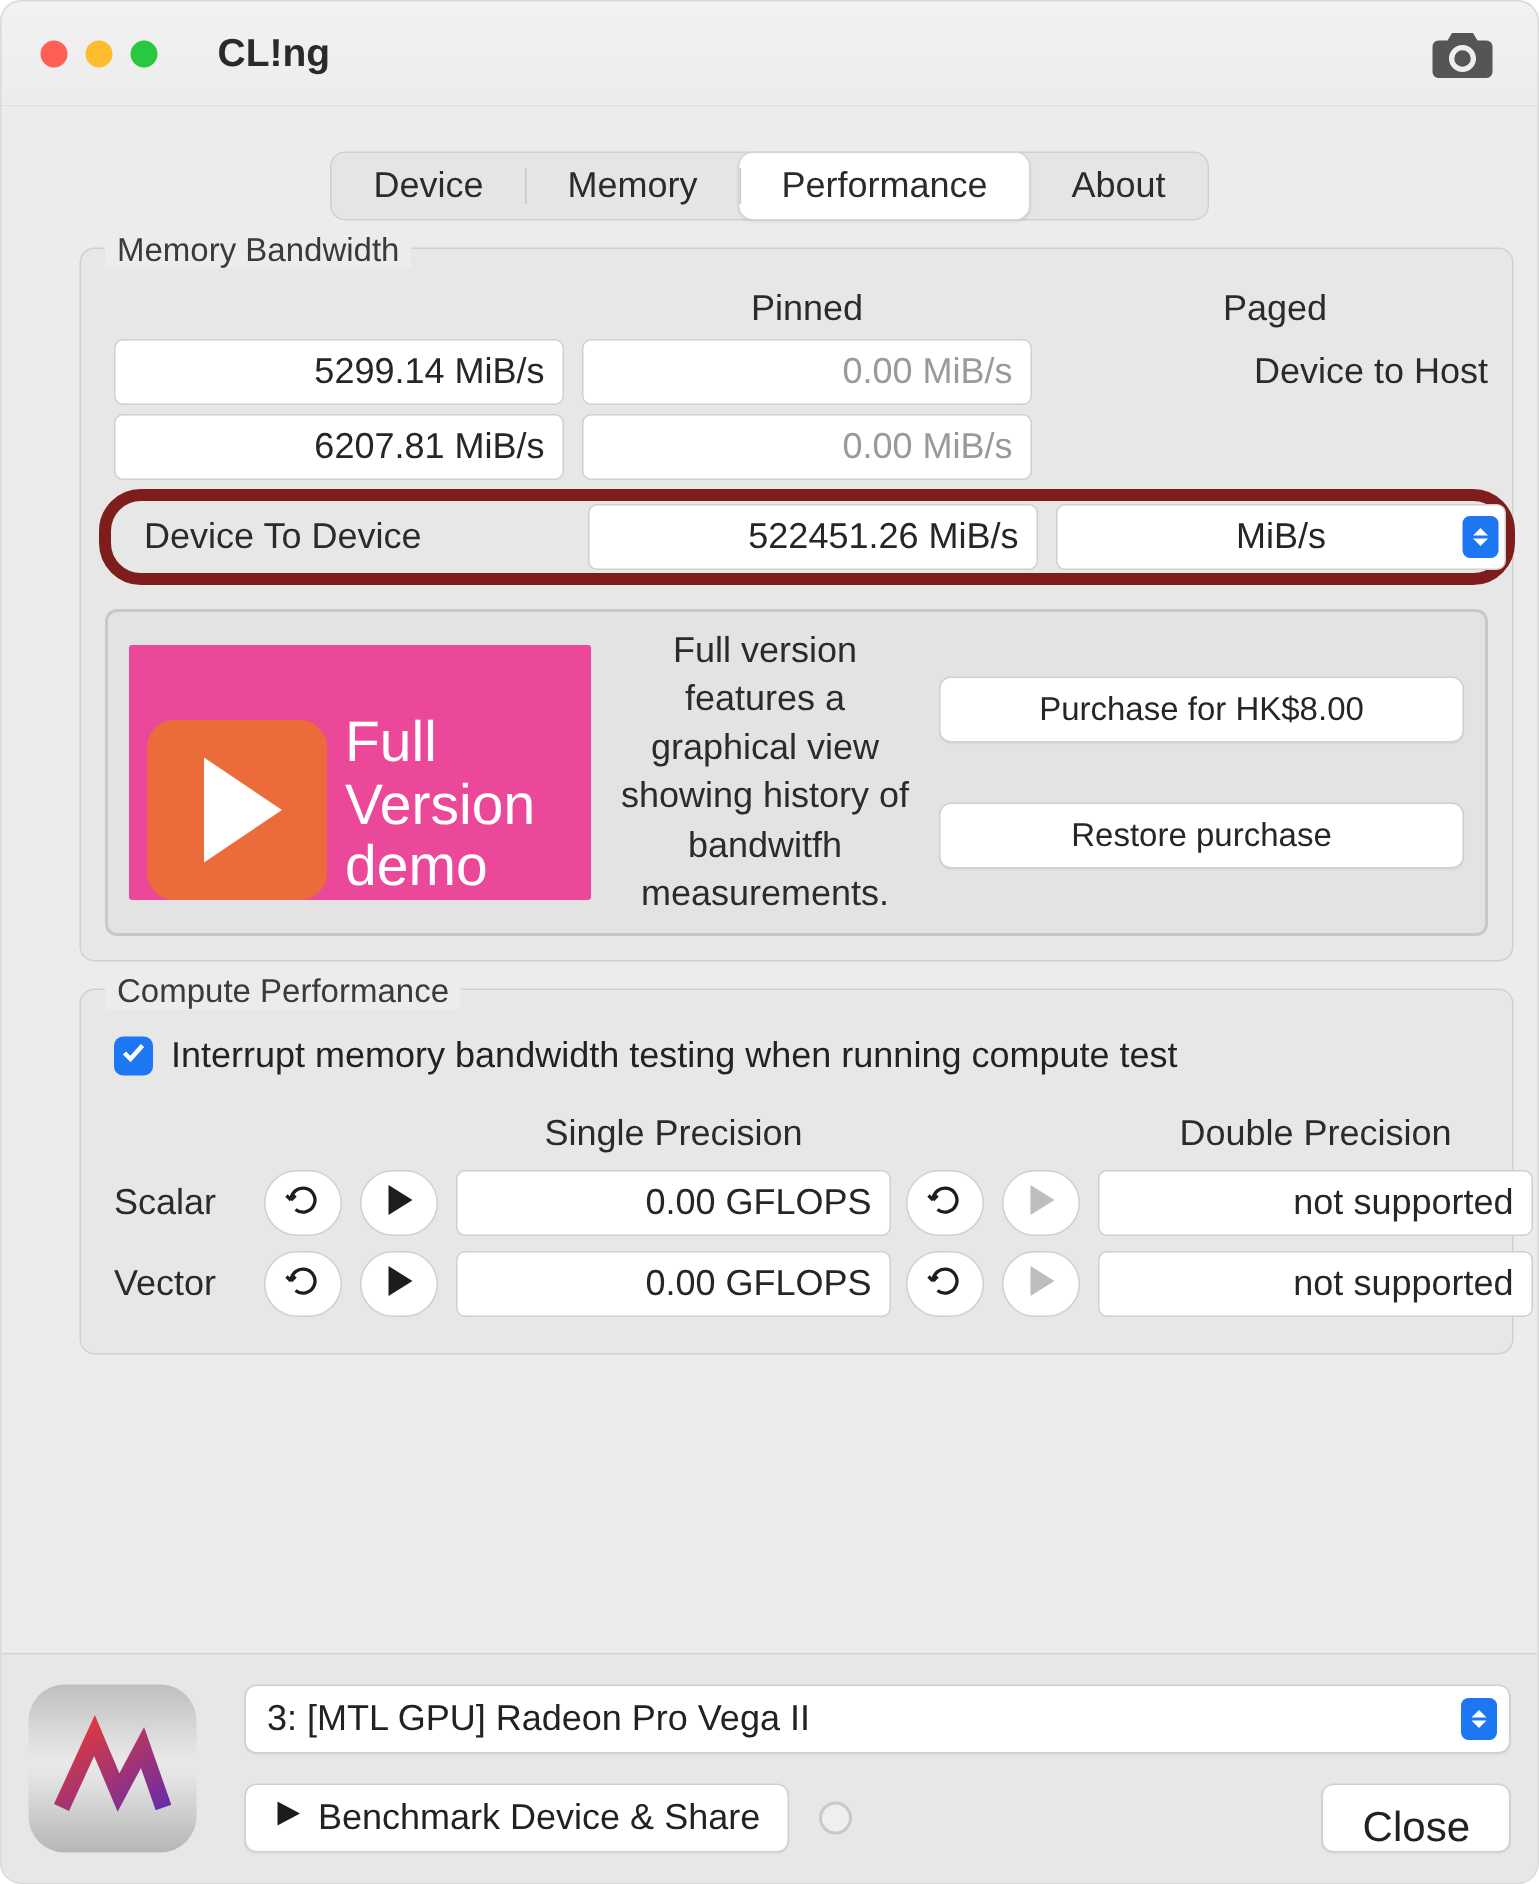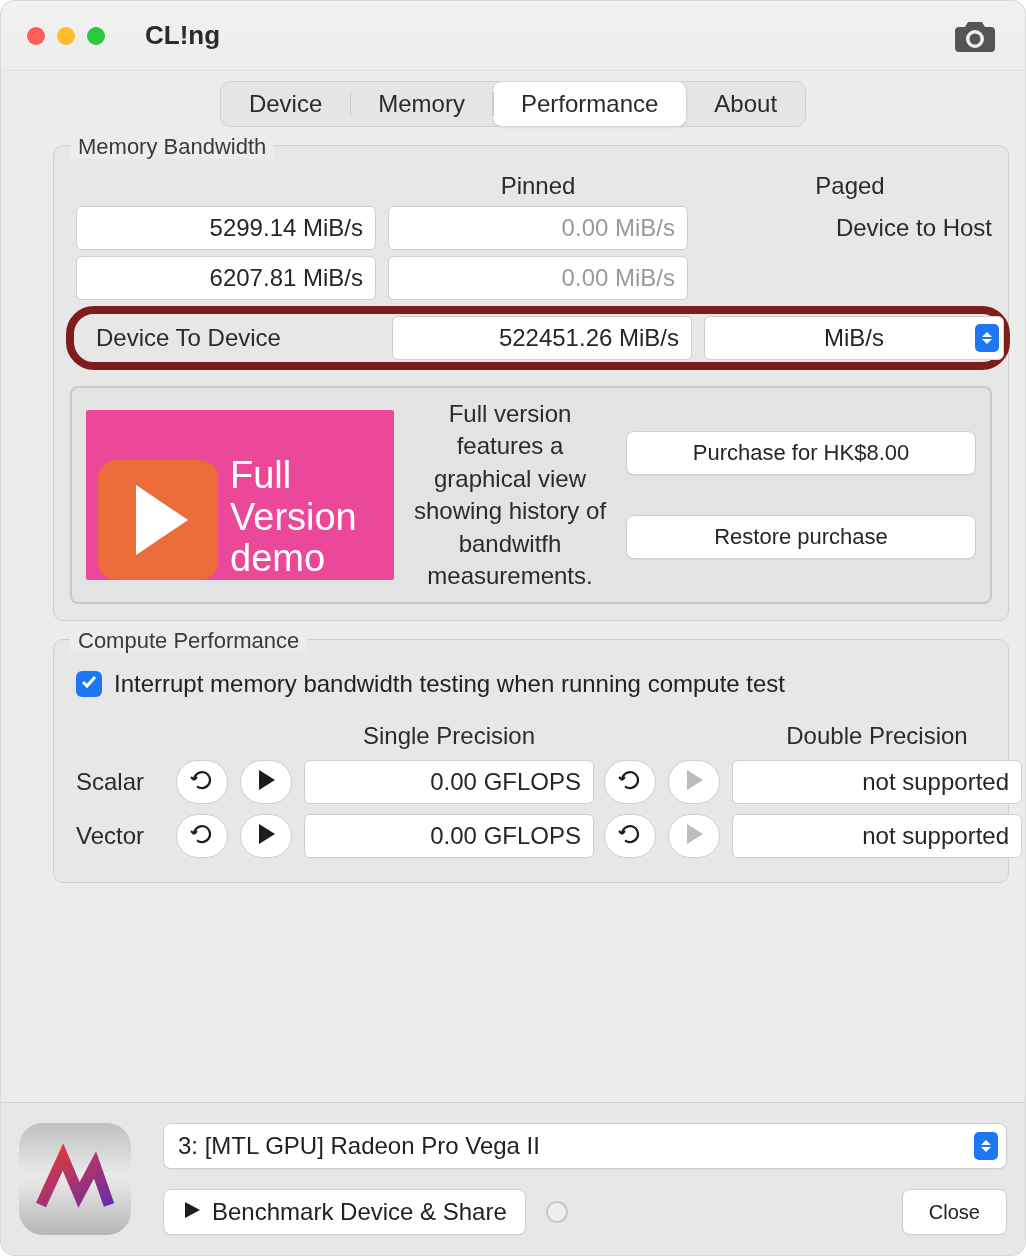--- a/index.html
+++ b/index.html
@@ -28,21 +28,21 @@
   .traffic{display:flex;gap:12px;}
   .dot{width:18px;height:18px;border-radius:50%;}
   .title{font-size:26px;font-weight:700;color:#2a2a2a;margin-left:22px;}
   .cam{margin-left:auto;color:#555;}
   .cam svg{width:48px;height:48px;display:block;}
 
   
   .content{flex:1;padding:10px 16px 0 16px;display:flex;flex-direction:column;gap:18px;}
 
   
-  .tabs-wrap{display:flex;justify-content:center;margin-top:0;}
+  .tabs-wrap{display:flex;justify-content:center;margin-top:20px;}
   .tabs{display:flex;border:1px solid var(--panel-border);border-radius:10px;background:#e5e5e5;overflow:visible;height:46px;position:relative;}
   .tab{padding:0 28px;display:flex;align-items:center;font-size:24px;color:#2b2b2b;cursor:pointer;position:relative;}
   .tab+.tab:before{content:"";position:absolute;left:0;top:10px;bottom:10px;width:1px;background:#c8c8c8;}
   .tab.active{background:#ffffff;border:1px solid #d5d5d5;border-radius:10px;margin:-1px;padding:0 28px;box-shadow:0 1px 2px rgba(0,0,0,.08);}
   .tab.active+.tab:before{display:none;}
 
   
   .panel{border:1px solid var(--panel-border);border-radius:10px;background:var(--panel-bg);padding:0 16px 16px 16px;margin-left:36px;}
   .panel-title-wrap{position:relative;top:-12px;}
   .panel-title-span{background:var(--win-bg);padding:0 8px;font-size:22px;color:#3a3a3a;}
@@ -90,21 +90,21 @@
   
   .footer{border-top:1px solid var(--panel-border);background:var(--panel-bg);padding:20px 18px;display:flex;align-items:center;gap:32px;border-radius:0 0 14px 14px;margin-top:auto;}
   .logo{width:112px;height:112px;border-radius:24px;background:linear-gradient(#bfbfbf,#e9e9e9 45%,#e4e4e4 55%,#b6b6b6);display:flex;align-items:center;justify-content:center;position:relative;overflow:hidden;}
   .logo svg{width:84px;height:84px;}
   .footer-mid{flex:1;display:flex;flex-direction:column;gap:20px;}
   .device-select{height:46px;border:1px solid var(--field-border);background:#fff;border-radius:8px;display:flex;align-items:center;padding:0 14px;font-size:24px;color:#222;position:relative;box-shadow:0 1px 1px rgba(0,0,0,.05);}
   .footer-row{display:flex;align-items:center;gap:20px;}
   .bench-btn{height:46px;border:1px solid var(--field-border);background:#fff;border-radius:8px;display:flex;align-items:center;padding:0 18px;font-size:24px;color:#222;gap:10px;cursor:pointer;box-shadow:0 1px 1px rgba(0,0,0,.05);}
   .bench-btn svg{width:20px;height:20px;fill:#1d1d1d;}
   .radio{width:22px;height:22px;border-radius:50%;border:2px solid #c9c9c9;background:#efefef;}
-  .close-btn{height:46px;padding:0 26px;border:1px solid var(--field-border);background:#fff;border-radius:8px;display:flex;align-items:center;font-size:20px;color:#222;cursor:pointer;box-shadow:0 1px 1px rgba(0,0,0,.05);}
+  .close-btn{height:46px;padding:0 26px;border:1px solid var(--field-border);background:#fff;border-radius:8px;display:flex;align-items:flex-end;font-size:28px;color:#222;cursor:pointer;box-shadow:0 1px 1px rgba(0,0,0,.05);}
 
 </style>
 </head>
 <body>
 
 <div class="window">
 
   <div class="titlebar">
     <div class="traffic">
       <div class="dot" style="background:var(--red);"></div>

